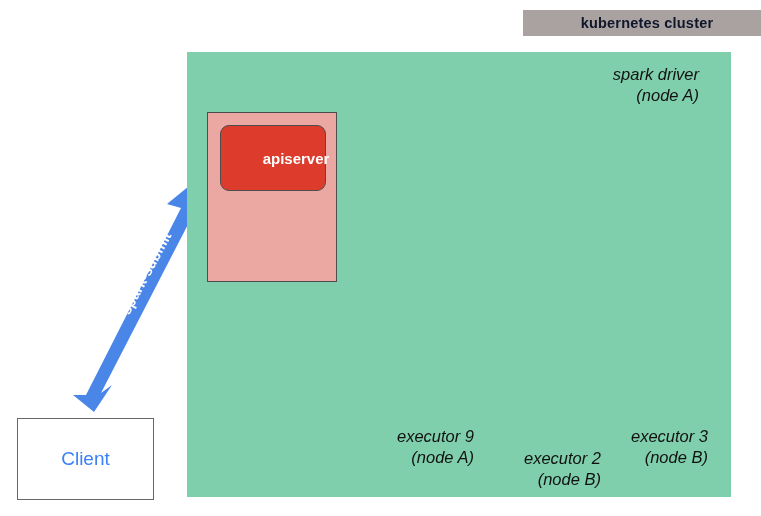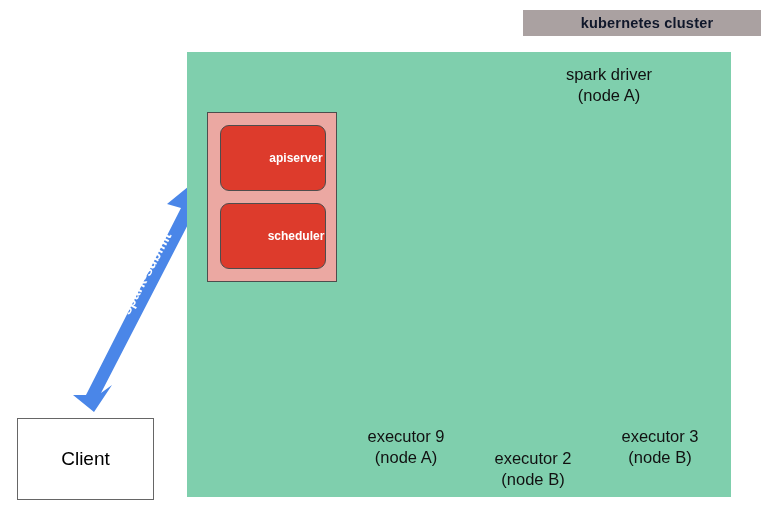--- a/index.html
+++ b/index.html
@@ -56,21 +56,21 @@
     left: 17px;
     top: 418px;
     width: 135px;
     height: 80px;
     background: #ffffff;
     border: 1.4px solid #666666;
     display: flex;
     align-items: center;
     justify-content: center;
     font-size: 19px;
-    color: #000000;
+    color: #3b82f6;
   }
 
   
   #controlplane {
     left: 207px;
     top: 70px;
     width: 175px;
     height: 212px;
   }
   #cp-front {
@@ -88,40 +88,41 @@
     width: 106px;
     height: 66px;
     background: #dd3b2c;
     border: 1.8px solid #4d4d4d;
     border-radius: 9px;
     box-sizing: border-box;
     display: flex;
     align-items: center;
     justify-content: center;
     color: #ffffff;
-    font-size: 12px;
+    font-size: 15px;
     font-weight: bold;
     padding-left: 46px;
   }
   #cp-pod-apiserver { top: 12px; }
   #cp-pod-scheduler { top: 90px; }
 
   
   .node-label {
     position: absolute;
-    text-align: center;
+    text-align: right;
     font-size: 16.5px;
     line-height: 1.25;
     color: #111111;
     white-space: pre-line;
+    font-style: italic;
   }
   #driver-label { left: 519px; top: 64px; width: 180px; }
   #exec1-label  { left: 338px; top: 426px; width: 136px; }
   #exec2-label  { left: 465px; top: 448px; width: 136px; }
-  #exec3-label  { left: 592px; top: 426px; width: 136px; }
+  #exec3-label  { left: 572px; top: 426px; width: 136px; }
 
   
   #spark-submit-text {
     left: 86px;
     top: 265px;
     width: 120px;
     text-align: center;
     color: #ffffff;
     font-size: 14.5px;
     font-weight: bold;
@@ -187,21 +188,20 @@
     <use href="#node-glyph" x="615" y="333" width="88" height="88"></use>
   </svg>
 
   <div id="cluster-panel" class="abs"></div>
 
   <div id="k8s-banner" class="abs">kubernetes cluster</div>
 
   <div id="controlplane" class="abs">
     <div id="cp-front" class="abs">
       <div id="cp-pod-apiserver" class="cp-pod">apiserver</div>
-      <div id="cp-pod-scheduler" class="cp-pod">scheduler</div>
     </div>
   </div>
 
   <div id="spark-submit-text" class="abs">spark-submit</div>
 
   <div id="client-box" class="abs">Client</div>
 
   <div id="driver-label" class="node-label abs">spark driver
 (node A)</div>
 

